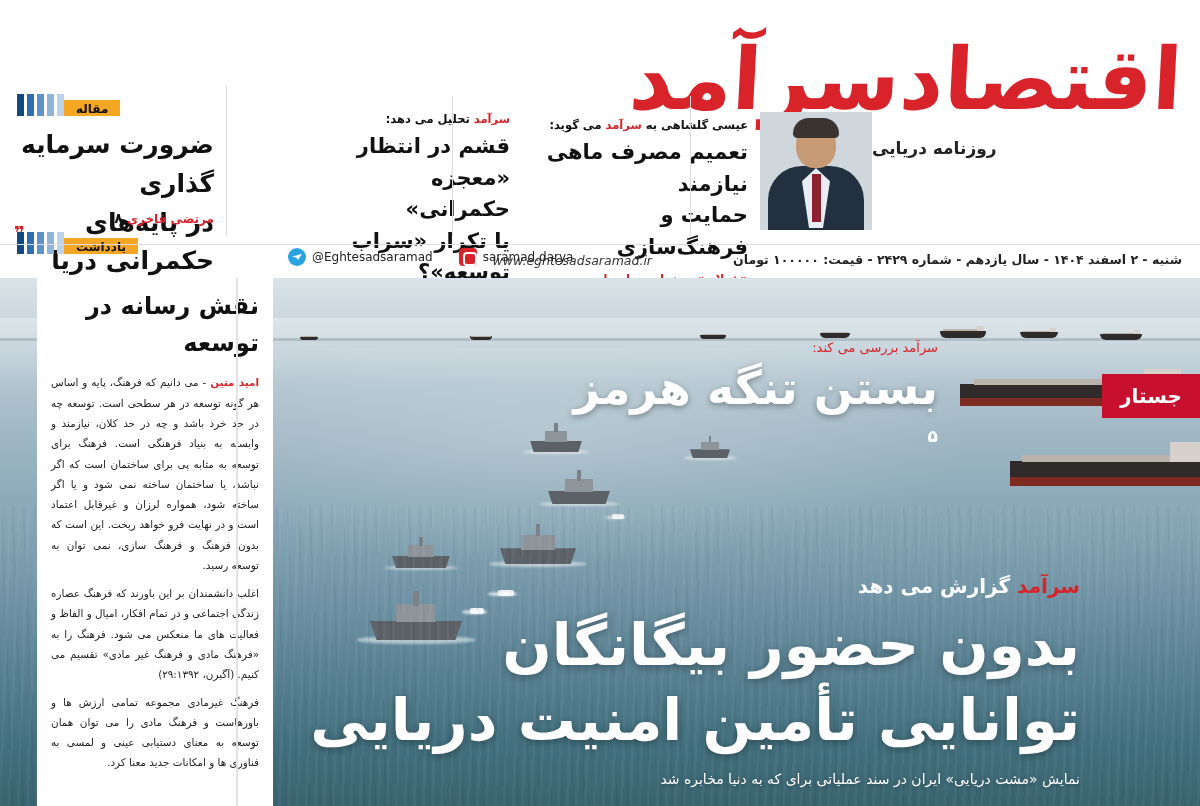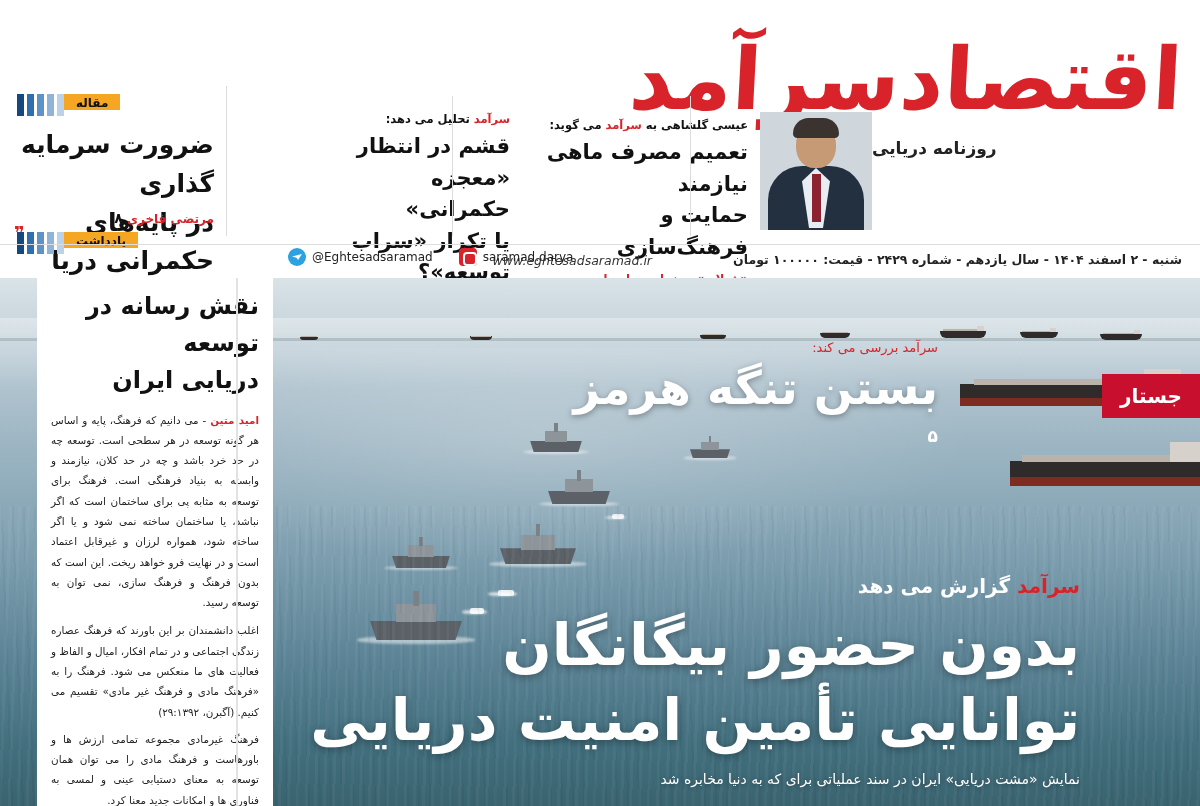--- a/index.html
+++ b/index.html
@@ -106,21 +106,21 @@
   }
 
   
   .mh-colA { top: 118px; right: 452px; width: 212px; }
   
   .mh-colB { top: 112px; right: 690px; width: 190px; }
 
   
   .tagbox {
     position: absolute;
-    display: flex; align-items: flex-start;
+    display: flex; align-items: flex-end;
     height: 22px;
   }
   .tagbox .lbl {
     background: #f5a623; color: #111; font-size: 12px; font-weight: bold;
     padding: 2px 12px 0 12px; display:flex; align-items:center;
   }
   .tagbox .bars { display:flex; }
   .tagbox .bars i { display:block; width: 7px; height: 22px; margin-left: 3px; background:#1f5fa8; }
   .tagbox .bars i.l1 { background:#bcd2e8; }
   .tagbox .bars i.l2 { background:#8fb4d8; }
@@ -512,21 +512,20 @@
       </div>
       <div class="t">بدون حضور بیگانگان</div>
       <div class="t">توانایی تأمین امنیت دریایی</div>
       <div class="dek">نمایش «مشت دریایی» ایران در سند عملیاتی برای که به دنیا مخابره شد</div>
     </div>
   </div>
 
   <div class="leftcol">
     <div class="side-head" style="position:static; font-size:24px; margin-bottom:10px;">
       <div>نقش رسانه در توسعه</div>
-      <div>دریایی ایران</div>
     </div>
     <div class="lede">
       <span class="by">امید متین</span>
       <span>- می دانیم که فرهنگ، پایه و اساس هر گونه توسعه در هر سطحی است. توسعه چه در حد خرد باشد و چه در حد کلان، نیازمند و وابسته به بنیاد فرهنگی است. فرهنگ برای توسعه به مثابه پی برای ساختمان است که اگر نباشد، یا ساختمان ساخته نمی شود و یا اگر ساخته شود، همواره لرزان و غیرقابل اعتماد است و در نهایت فرو خواهد ریخت. این است که بدون فرهنگ و فرهنگ سازی، نمی توان به توسعه رسید.</span>
     </div>
     <p>اغلب دانشمندان بر این باورند که فرهنگ عصاره زندگی اجتماعی و در تمام افکار، امیال و الفاظ و فعالیت های ما منعکس می شود. فرهنگ را به «فرهنگ مادی و فرهنگ غیر مادی» تقسیم می کنیم. (آگبرن، ۲۹:۱۳۹۲)</p>
     <p>فرهنگ غیرمادی مجموعه تمامی ارزش ها و باورهاست و فرهنگ مادی را می توان همان توسعه به معنای دستیابی عینی و لمسی به فناوری ها و امکانات جدید معنا کرد.</p>
 
   </div>
   <div class="divider-v"></div>

